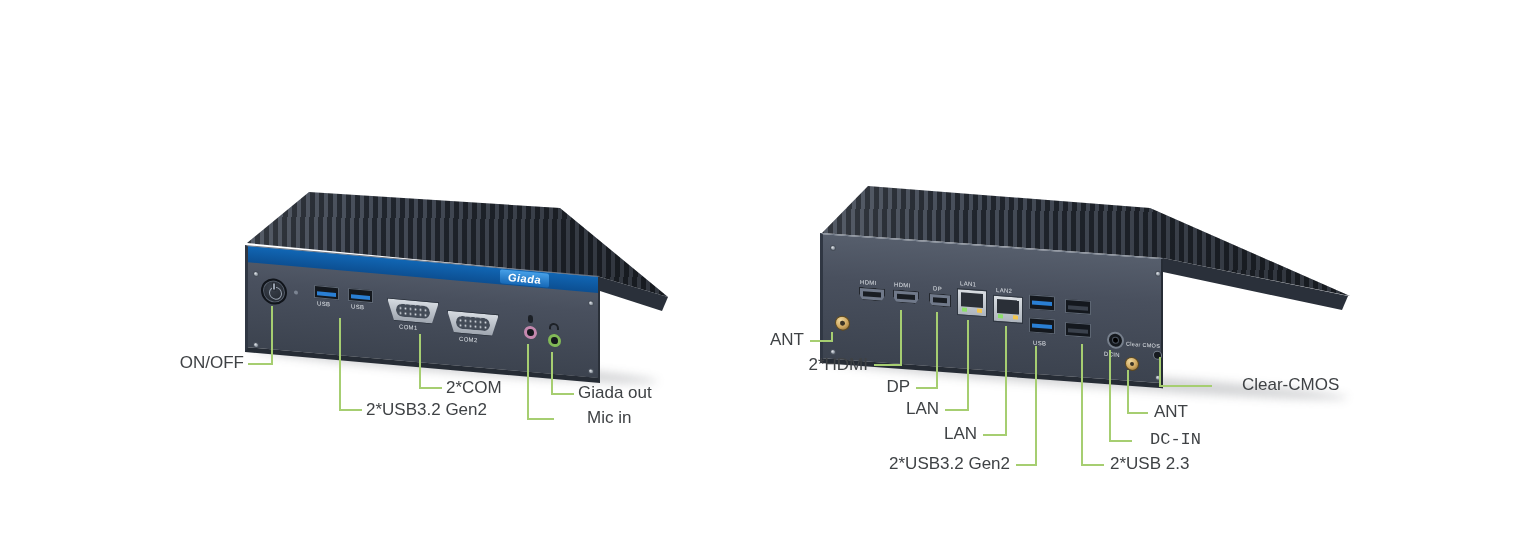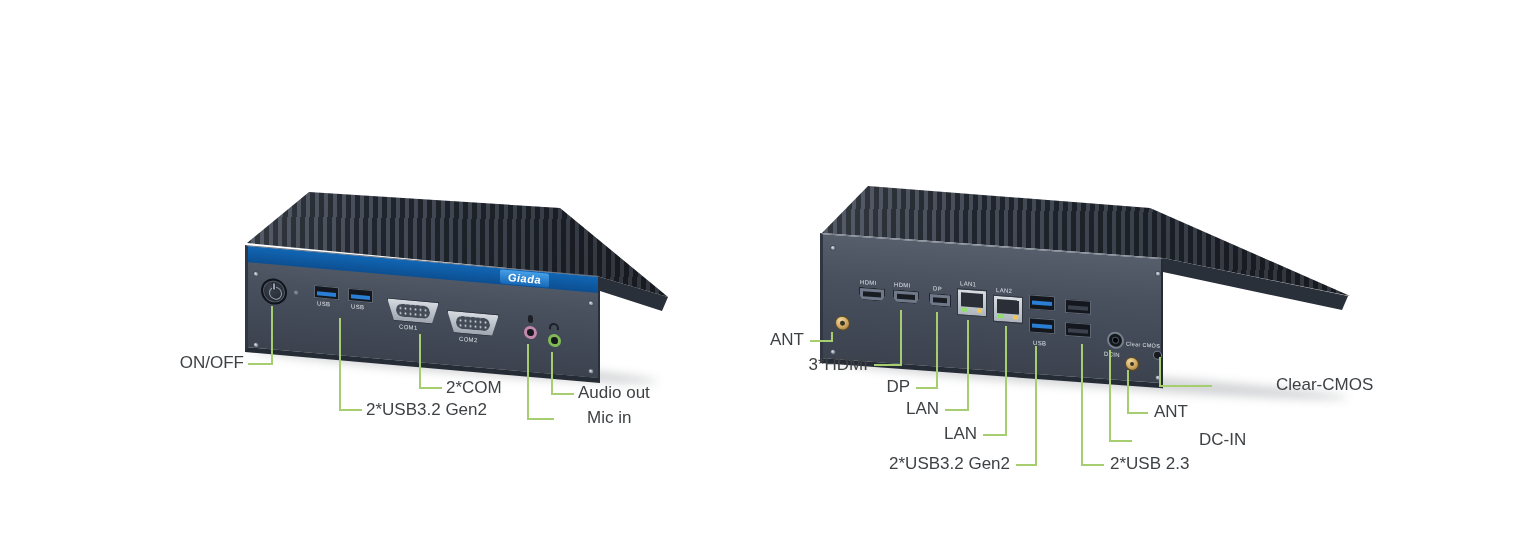--- a/index.html
+++ b/index.html
@@ -141,23 +141,23 @@
   #co-com{left:446px;top:367px;margin-top:11px;}
   #co-mic{left:587px;top:408px;}
   #co-audio{left:578px;top:383px;}
   #co-antl{left:716px;top:330px;width:88px;}
   #co-hdmi{left:756px;top:355px;width:112px;}
   #co-dp{left:820px;top:377px;width:90px;}
   #co-lan1{left:849px;top:399px;width:90px;}
   #co-lan2{left:887px;top:424px;width:90px;}
   #co-usb3r{left:868px;top:454px;width:142px;}
   #co-usb2{left:1110px;top:454px;}
-  #co-dcin{left:1199px;top:430px;}
+  #co-dcin{left:1150px;top:430px;font-family:Liberation Mono, monospace;}
   #co-antr{left:1154px;top:402px;}
-  #co-cmos{left:1276px;top:375px;}
+  #co-cmos{left:1242px;top:375px;}
 </style>
 </head>
 <body>
 
 <div id="canvas">
 
   <div class="gshadow" id="shadowA"></div>
   <div class="gshadow" id="shadowB"></div>
 
   <div class="fins" id="finsA"></div>
@@ -246,24 +246,24 @@
     <polyline class="cl" points="1104,465 1082,465 1082,344"></polyline>
     <polyline class="cl" points="1132,441 1110,441 1110,350"></polyline>
     <polyline class="cl" points="1148,413 1128,413 1128,370"></polyline>
     <polyline class="cl" points="1212,386 1160,386 1160,357"></polyline>
   </svg>
 
   <span class="co co-r" id="co-power">ON/OFF</span>
   <span class="co" id="co-usbf">2*USB3.2 Gen2</span>
   <span class="co" id="co-com">2*COM</span>
   <span class="co" id="co-mic">Mic in</span>
-  <span class="co" id="co-audio">Audio out</span>
+  <span class="co" id="co-audio">Giada out</span>
 
   <span class="co co-r" id="co-antl">ANT</span>
-  <span class="co co-r" id="co-hdmi">3*HDMI</span>
+  <span class="co co-r" id="co-hdmi">2*HDMI</span>
   <span class="co co-r" id="co-dp">DP</span>
   <span class="co co-r" id="co-lan1">LAN</span>
   <span class="co co-r" id="co-lan2">LAN</span>
   <span class="co co-r" id="co-usb3r">2*USB3.2 Gen2</span>
   <span class="co" id="co-usb2">2*USB 2.3</span>
   <span class="co" id="co-dcin">DC-IN</span>
   <span class="co" id="co-antr">ANT</span>
   <span class="co" id="co-cmos">Clear-CMOS</span>
 
 </div>

